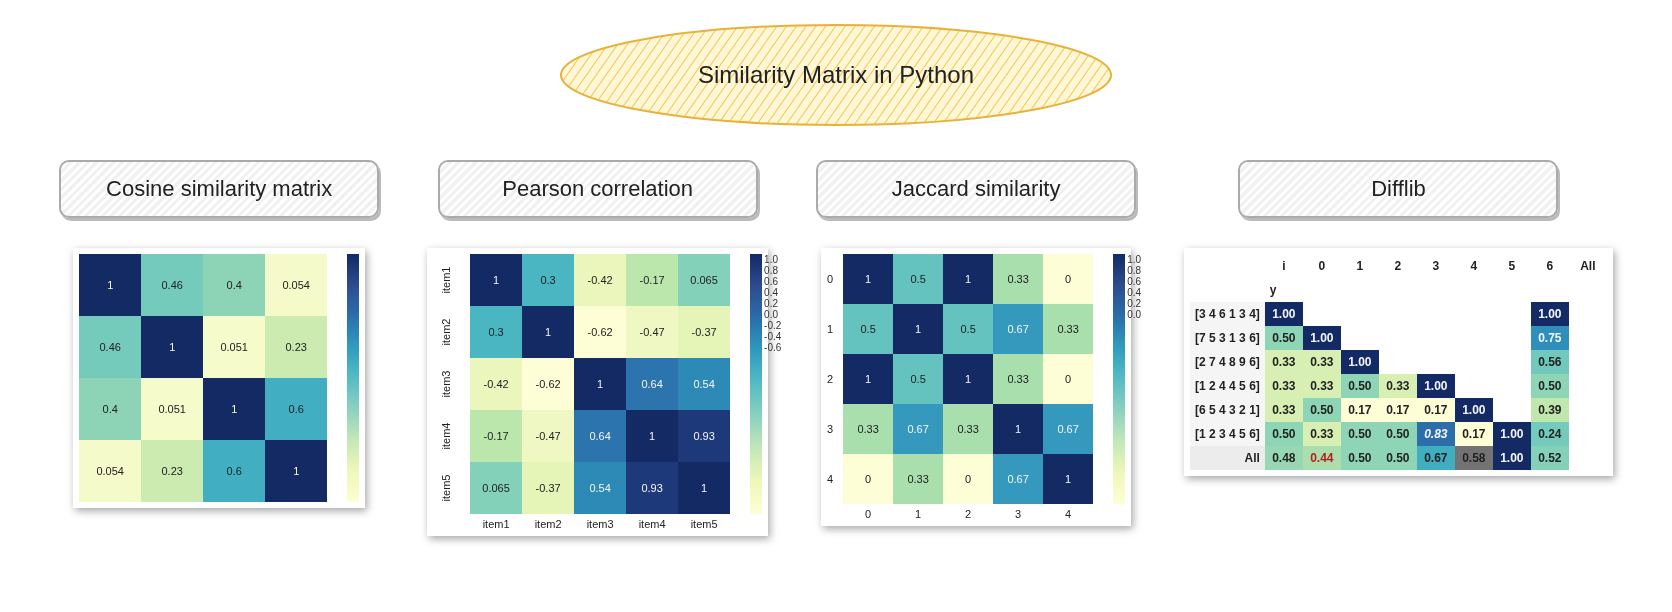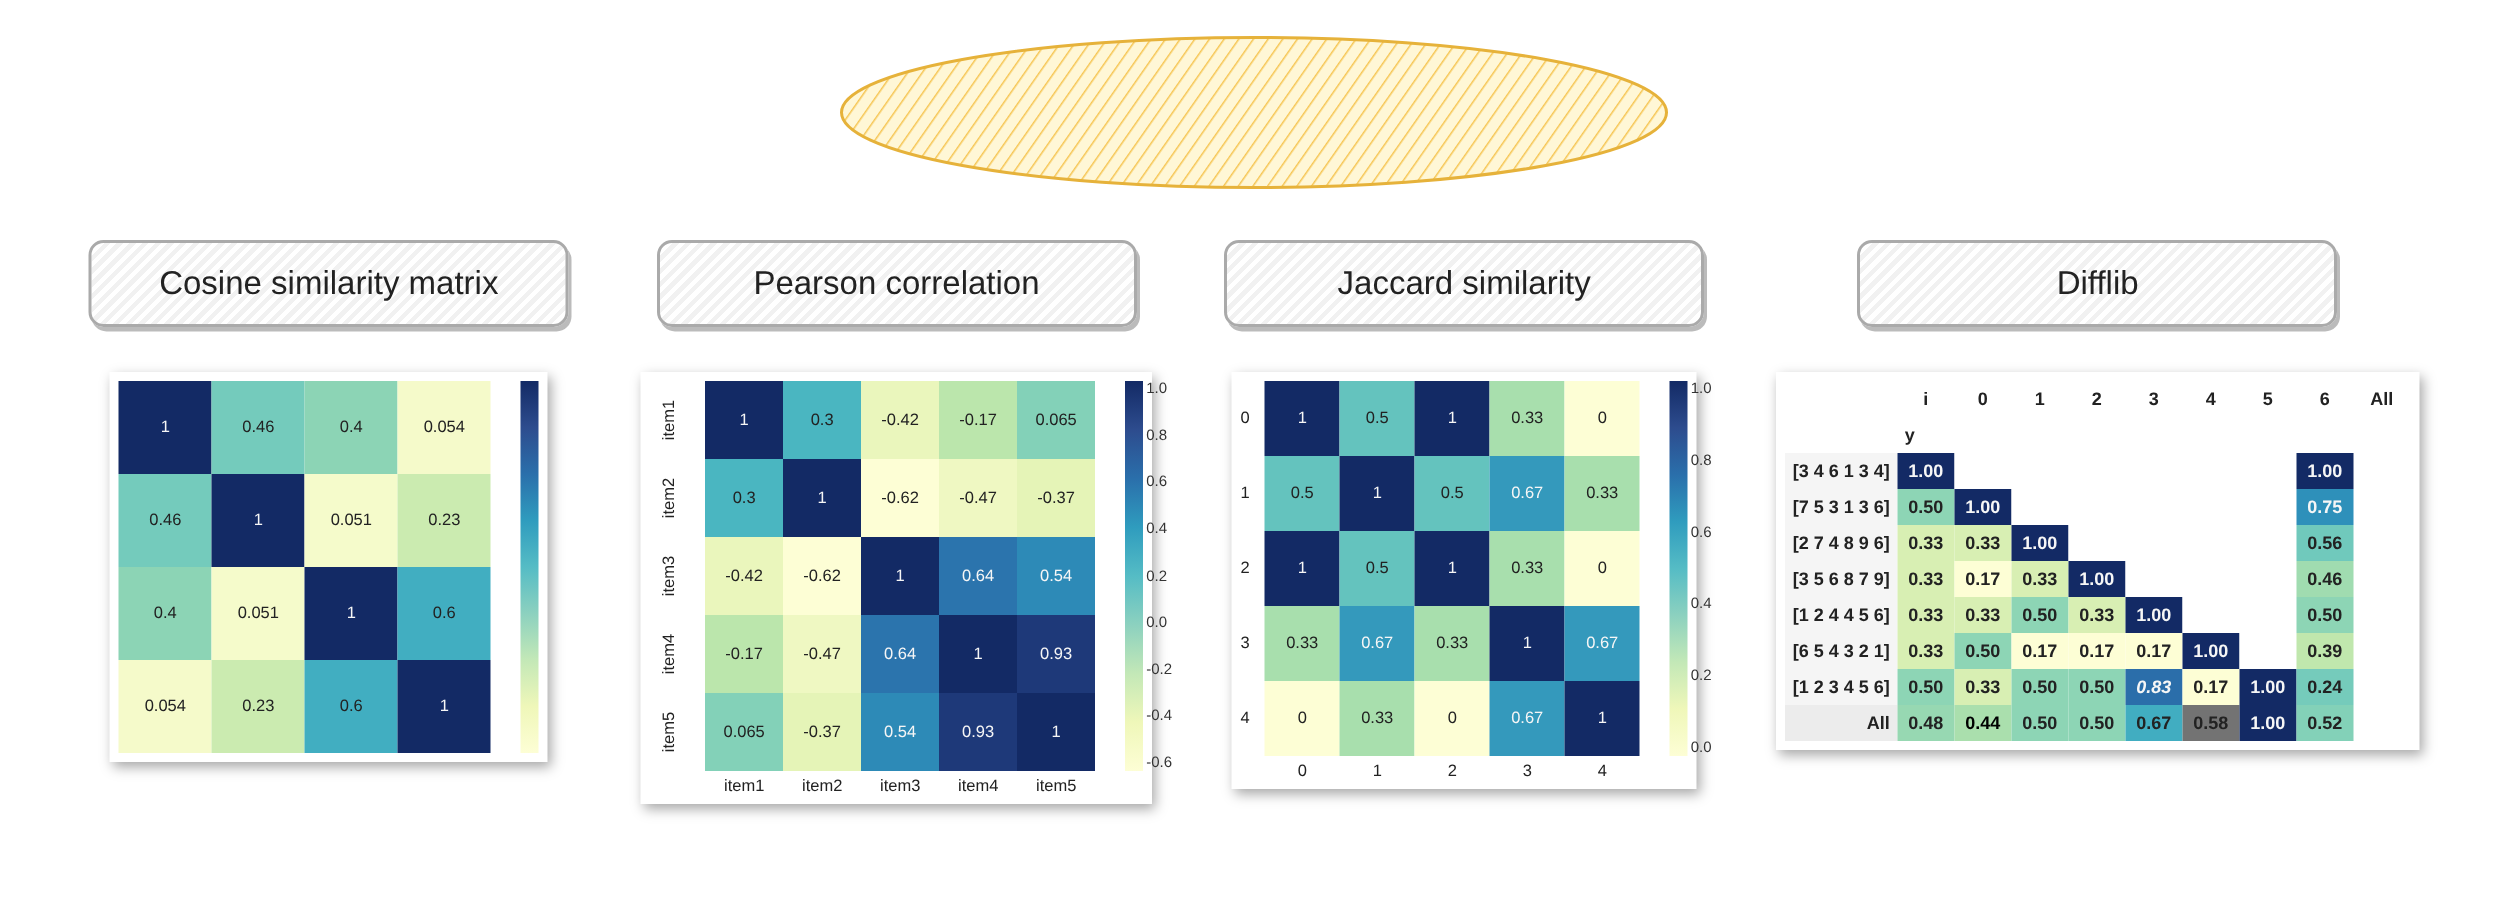--- a/index.html
+++ b/index.html
@@ -101,21 +101,20 @@
     position: relative;
     margin-left: 14px;
     background: linear-gradient(to top, #fdfed5, #eff7b9, #c3e8b7, #8cd1bf, #55bcc5, #2f9cbe, #2a6fab, #2d4c8e, #132a65);
   }
   .cbar-ticks {
     position: absolute;
     left: 14px;
     top: 0; bottom: 0;
     display: flex;
     flex-direction: column;
-    justify-content: space-between;
     font-size: 10px;
     color: #333;
   }
   
   .difftable {
     border-collapse: collapse;
     font-family: Arial, sans-serif;
     font-size: 12px;
   }
   .difftable th, .difftable td {
@@ -151,20 +150,21 @@
     <svg class="hatch" viewBox="0 0 560 110">
       <defs>
         <pattern id="hatchp" patternUnits="userSpaceOnUse" width="8" height="8" patternTransform="rotate(35)">
           <rect width="8" height="8" fill="#fff7d6"></rect>
           <line x1="0" y1="0" x2="0" y2="8" stroke="#f6c552" stroke-width="2"></line>
         </pattern>
       </defs>
       <ellipse cx="280" cy="55" rx="275" ry="50" fill="url(#hatchp)" stroke="#e6b23a" stroke-width="2"></ellipse>
     </svg>
     <div class="title-text">
+      <span>Similarity Matrix in Python</span>
     </div>
   </div>
 </div>
 
 <div class="row">
 
   <div class="col">
     <div class="label-box">Cosine similarity matrix</div>
     <div class="chart-panel">
       <div class="heatmap-wrap" id="hm-cosine">
@@ -376,31 +376,20 @@
               <td style="background: rgb(216, 239, 179); color: rgb(34, 34, 34); font-weight: bold;">0.33</td>
               <td style="background: rgb(216, 239, 179); color: rgb(34, 34, 34); font-weight: bold;">0.33</td>
               <td style="background: rgb(19, 42, 101); color: rgb(246, 246, 246); font-weight: bold;">1.00</td>
               <td style="background: rgb(255, 255, 255);"></td>
               <td style="background: rgb(255, 255, 255);"></td>
               <td style="background: rgb(255, 255, 255);"></td>
               <td style="background: rgb(255, 255, 255);"></td>
               <td style="background: rgb(112, 201, 188); color: rgb(34, 34, 34); font-weight: bold;">0.56</td>
             </tr>
             <tr>
-              <td class="rowh" style="background: rgb(245, 245, 245);">[3 5 6 8 7 9]</td>
-              <td style="background: rgb(216, 239, 179); color: rgb(34, 34, 34); font-weight: bold;">0.33</td>
-              <td style="background: rgb(253, 254, 213); color: rgb(34, 34, 34); font-weight: bold;">0.17</td>
-              <td style="background: rgb(216, 239, 179); color: rgb(34, 34, 34); font-weight: bold;">0.33</td>
-              <td style="background: rgb(19, 42, 101); color: rgb(246, 246, 246); font-weight: bold;">1.00</td>
-              <td style="background: rgb(255, 255, 255);"></td>
-              <td style="background: rgb(255, 255, 255);"></td>
-              <td style="background: rgb(255, 255, 255);"></td>
-              <td style="background: rgb(160, 220, 176); color: rgb(34, 34, 34); font-weight: bold;">0.46</td>
-            </tr>
-            <tr>
               <td class="rowh" style="background: rgb(245, 245, 245);">[1 2 4 4 5 6]</td>
               <td style="background: rgb(216, 239, 179); color: rgb(34, 34, 34); font-weight: bold;">0.33</td>
               <td style="background: rgb(216, 239, 179); color: rgb(34, 34, 34); font-weight: bold;">0.33</td>
               <td style="background: rgb(141, 213, 181); color: rgb(34, 34, 34); font-weight: bold;">0.50</td>
               <td style="background: rgb(216, 239, 179); color: rgb(34, 34, 34); font-weight: bold;">0.33</td>
               <td style="background: rgb(19, 42, 101); color: rgb(246, 246, 246); font-weight: bold;">1.00</td>
               <td style="background: rgb(255, 255, 255);"></td>
               <td style="background: rgb(255, 255, 255);"></td>
               <td style="background: rgb(141, 213, 181); color: rgb(34, 34, 34); font-weight: bold;">0.50</td>
             </tr>
@@ -422,21 +411,21 @@
               <td style="background: rgb(141, 213, 181); color: rgb(34, 34, 34); font-weight: bold;">0.50</td>
               <td style="background: rgb(141, 213, 181); color: rgb(34, 34, 34); font-weight: bold;">0.50</td>
               <td style="background: rgb(43, 110, 170); color: rgb(246, 246, 246); font-weight: bold; font-style: italic;">0.83</td>
               <td style="background: rgb(253, 254, 213); color: rgb(34, 34, 34); font-weight: bold;">0.17</td>
               <td style="background: rgb(19, 42, 101); color: rgb(246, 246, 246); font-weight: bold;">1.00</td>
               <td style="background: rgb(117, 203, 187); color: rgb(34, 34, 34); font-weight: bold;">0.24</td>
             </tr>
             <tr class="allrow">
               <td class="rowh" style="background: rgb(236, 236, 236);">All</td>
               <td style="background: rgb(151, 216, 178); color: rgb(34, 34, 34); font-weight: bold;">0.48</td>
-              <td style="background: rgb(170, 223, 173); color: #000000; font-weight: bold;">0.44</td>
+              <td style="background: rgb(170, 223, 173); color: #b91c1c; font-weight: bold;">0.44</td>
               <td style="background: rgb(141, 213, 181); color: rgb(34, 34, 34); font-weight: bold;">0.50</td>
               <td style="background: rgb(141, 213, 181); color: rgb(34, 34, 34); font-weight: bold;">0.50</td>
               <td style="background: rgb(65, 173, 193); color: rgb(34, 34, 34); font-weight: bold;">0.67</td>
               <td style="background: #737373; color: rgb(34, 34, 34); font-weight: bold;">0.58</td>
               <td style="background: rgb(19, 42, 101); color: rgb(246, 246, 246); font-weight: bold;">1.00</td>
               <td style="background: rgb(131, 209, 184); color: rgb(34, 34, 34); font-weight: bold;">0.52</td>
             </tr>
           </tbody>
         </table>
     </div>

